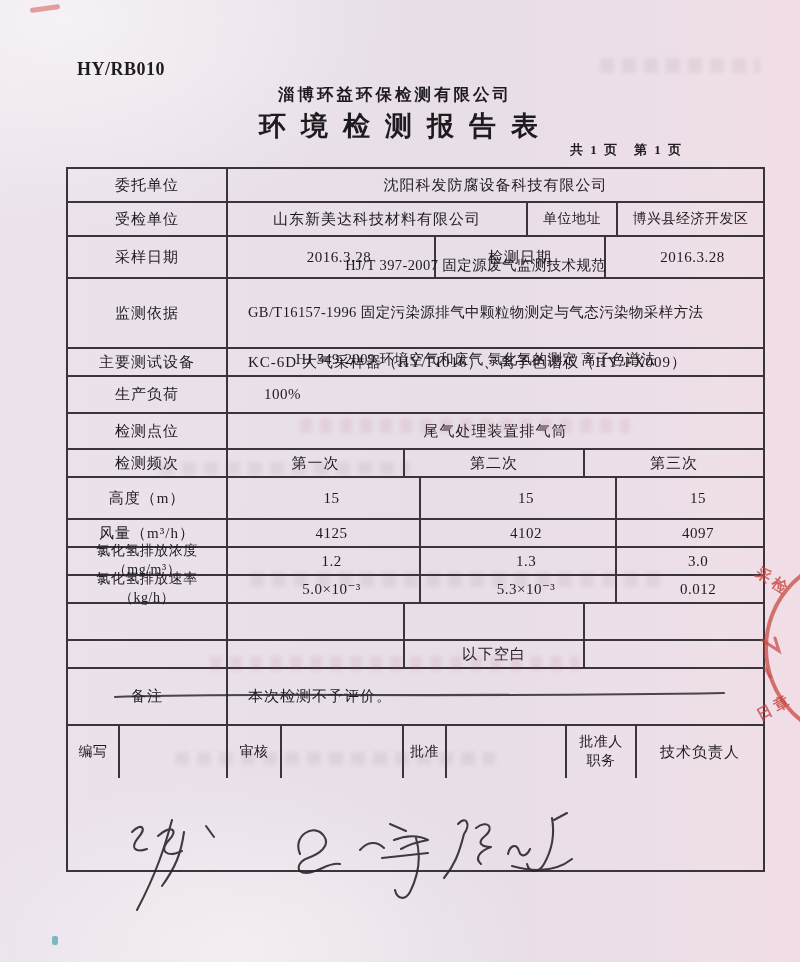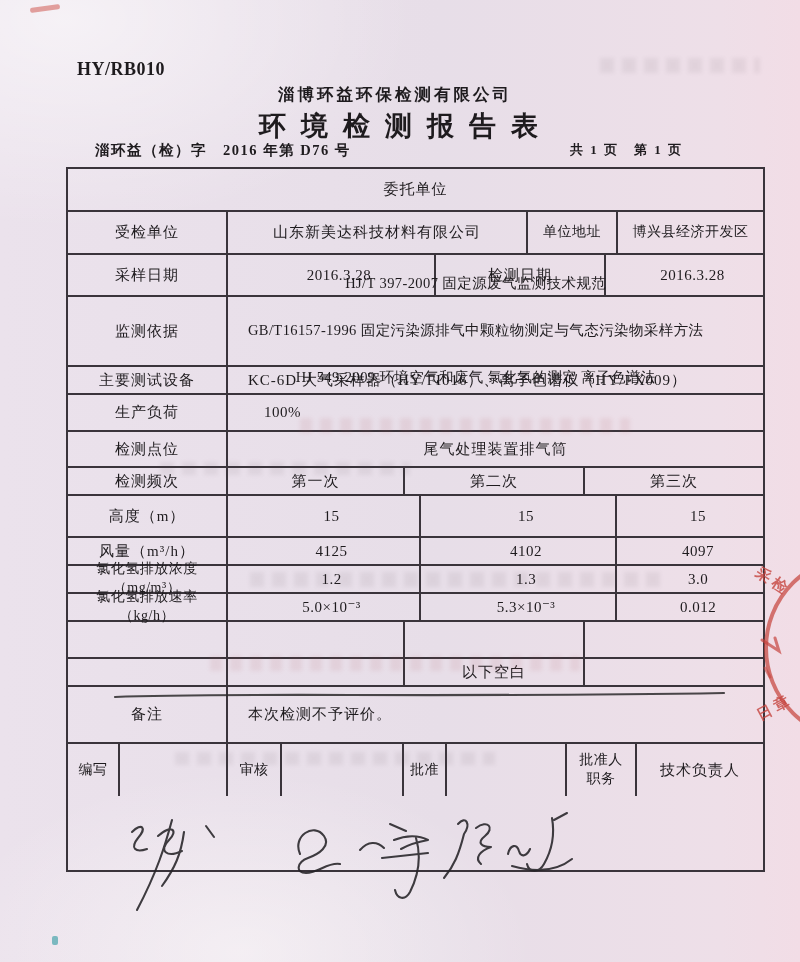--- a/index.html
+++ b/index.html
@@ -23,21 +23,21 @@
             border:2px solid #3a343b; background:transparent; }
   .row { display:flex; width:100%; border-bottom:2px solid #3a343b; }
   .row:last-child { border-bottom:none; }
   .c { border-right:2px solid #3a343b; display:flex; align-items:center; justify-content:center;
        text-align:center; font-size:15px; letter-spacing:1px; white-space:pre-line; line-height:1.35; padding:2px 4px; }
   .c:last-child { border-right:none; flex:1 1 auto; }
   .left { justify-content:flex-start; text-align:center; padding-left:20px; }
   .basis { font-size:14.5px; line-height:1.62; letter-spacing:.4px; }
   .num { letter-spacing:.5px;margin-left:16px; }
   
-  .h43{height:43px}.h42{height:42px}.h70{height:70px}.h40{height:28px}
+  .h43{height:34px}.h42{height:42px}.h70{height:70px}.h40{height:28px}
   .h37{height:37px}.h36{height:36px}.h44{height:28px}.h57{height:57px}.h52{height:52px}
   
   .w160{width:160px;flex:0 0 160px}.w177{width:177px;flex:0 0 177px}.w180{width:180px;flex:0 0 180px}
   .w300{width:300px;flex:0 0 300px}.w90{width:90px;flex:0 0 90px}
   .w192{width:192px;flex:0 0 192px}.w170{width:170px;flex:0 0 170px}
   .w52{width:52px;flex:0 0 52px}.w108{width:108px;flex:0 0 108px}.w54{width:54px;flex:0 0 54px}
   .w122{width:122px;flex:0 0 122px}.w43{width:43px;flex:0 0 43px}.w120{width:120px;flex:0 0 120px}
   .w70{width:70px;flex:0 0 70px}
   .small { font-size:14px; letter-spacing:.5px; }
   
@@ -54,27 +54,27 @@
   .mark-teal { position:absolute; background:#2d9aa0; opacity:.6; border-radius:2px; }
 </style>
 </head>
 <body>
 
 <div class="paper">
 
   <div class="form-code">HY/RB010</div>
   <div class="company">淄博环益环保检测有限公司</div>
   <div class="title">环境检测报告表</div>
-  <div class="doc-number">淄环益（检）字　2016 年第 D76 号</div>
   <div class="page-info">共 1 页　第 1 页</div>
 
   <div class="rtable">
 
     <div class="row h43">
       <div class="c w160">委托单位</div>
+      <div class="c">沈阳科发防腐设备科技有限公司</div>
     </div>
 
     <div class="row h43">
       <div class="c w160">受检单位</div>
       <div class="c w300">山东新美达科技材料有限公司</div>
       <div class="c w90 small">单位地址</div>
       <div class="c small">博兴县经济开发区</div>
     </div>
 
     <div class="row h42">

